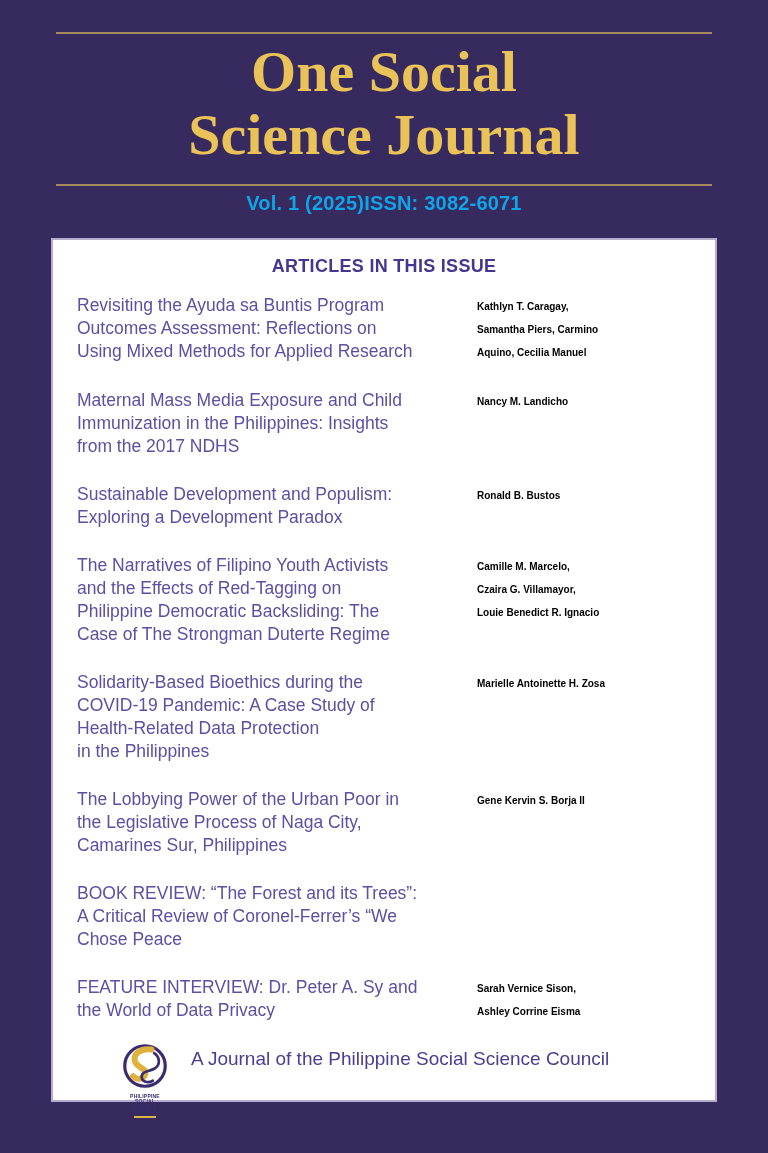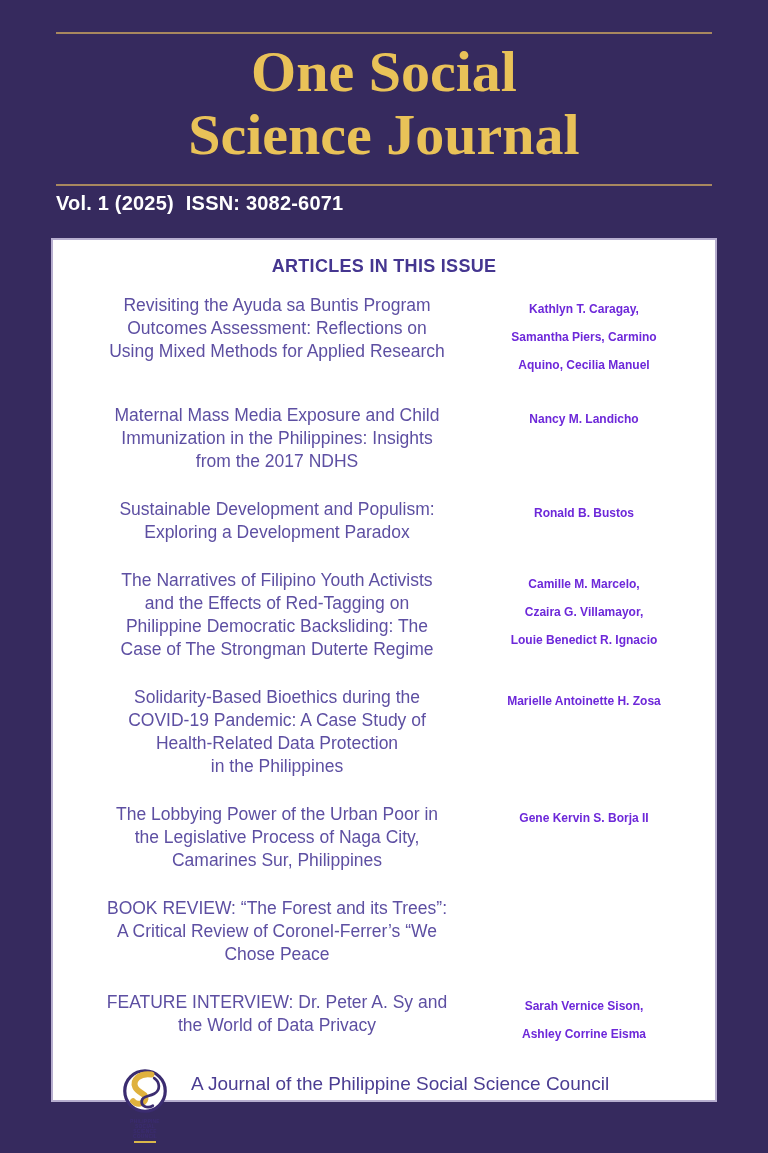--- a/index.html
+++ b/index.html
@@ -19,53 +19,52 @@
   .journal-title {
     position:absolute; top:40px; left:0; width:768px; margin:0;
     text-align:center;
     font-family:"Liberation Serif", serif;
     font-weight:700; font-size:58px; line-height:63px;
     color:#e9c258;
     white-space:pre-line;
   }
   .meta-row {
     position:absolute; top:192px; left:56px; width:656px;
-    display:flex; justify-content:flex-start;
-    color:#ffffff; font-size:20px; font-weight:700;
+    display:flex; justify-content:center;
+    color:#0ea5e9; font-size:20px; font-weight:700;
     letter-spacing:0.2px;
-    gap:12px;
   }
   .panel {
     position:absolute; top:238px; left:51px; width:666px; height:864px;
     background:#ffffff;
     border:2px solid #b7aecf;
     box-sizing:border-box;
     padding:14px 24px 0 24px;
   }
   .panel-heading {
     margin:2px 0 8px 0;
     text-align:center;
     color:#453690; font-weight:700; font-size:18px;
     letter-spacing:0.3px;
   }
   .articles {
     margin-top:17px;
     display:flex; flex-direction:column; gap:25px;
   }
-  .article-row { display:flex;text-align:center; }
+  .article-row { display:flex; }
   .article-title {
     flex:0 0 400px; width:400px;
     font-size:17.5px; line-height:23px;
     color:#5d4fa2;
     white-space:pre-line;
   }
   .article-authors {
     flex:1;
-    font-size:12px; line-height:28px; font-weight:700;
-    color:#6d28d9;
+    font-size:10px; line-height:23px; font-weight:700;
+    color:#000000;
     white-space:pre-line;
     padding-top:1px;
   }
   .panel-footer {
     margin-top:20px;
     display:flex; align-items:flex-start;
     padding-left:44px;
   }
   .logo-block { width:48px; text-align:center; }
   .logo-caption {

